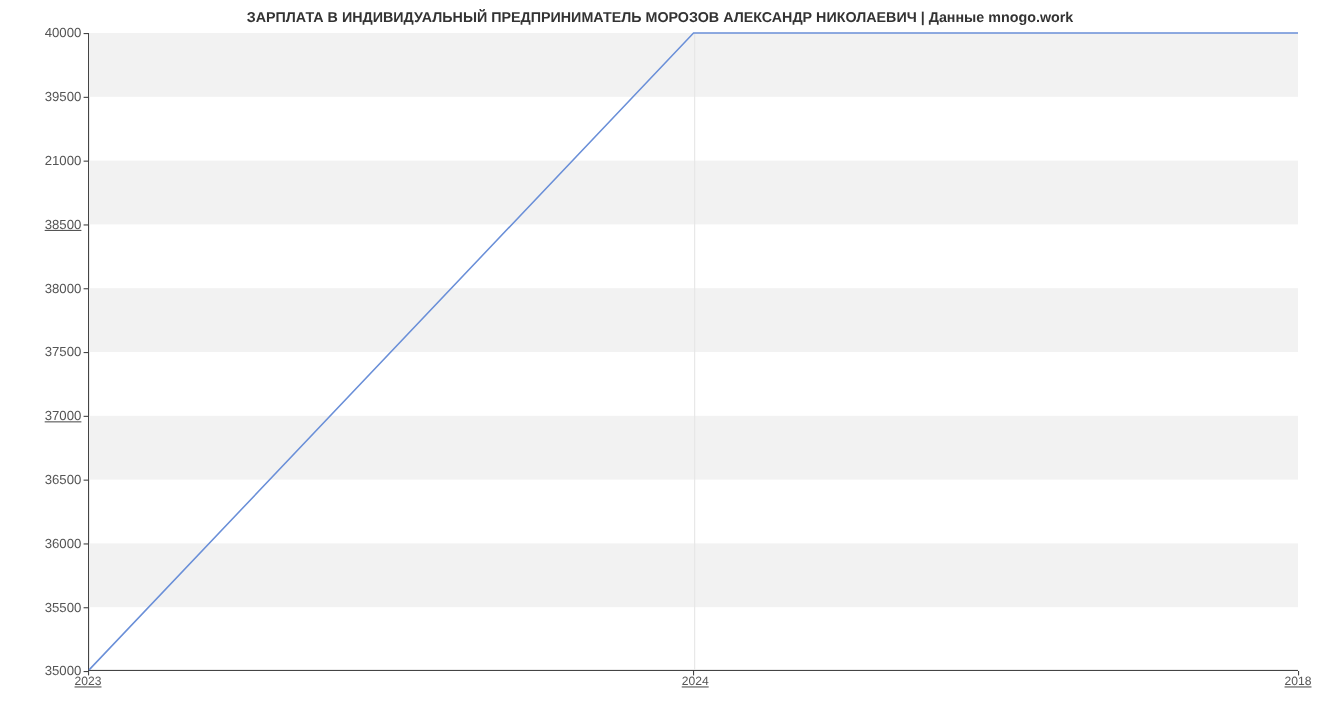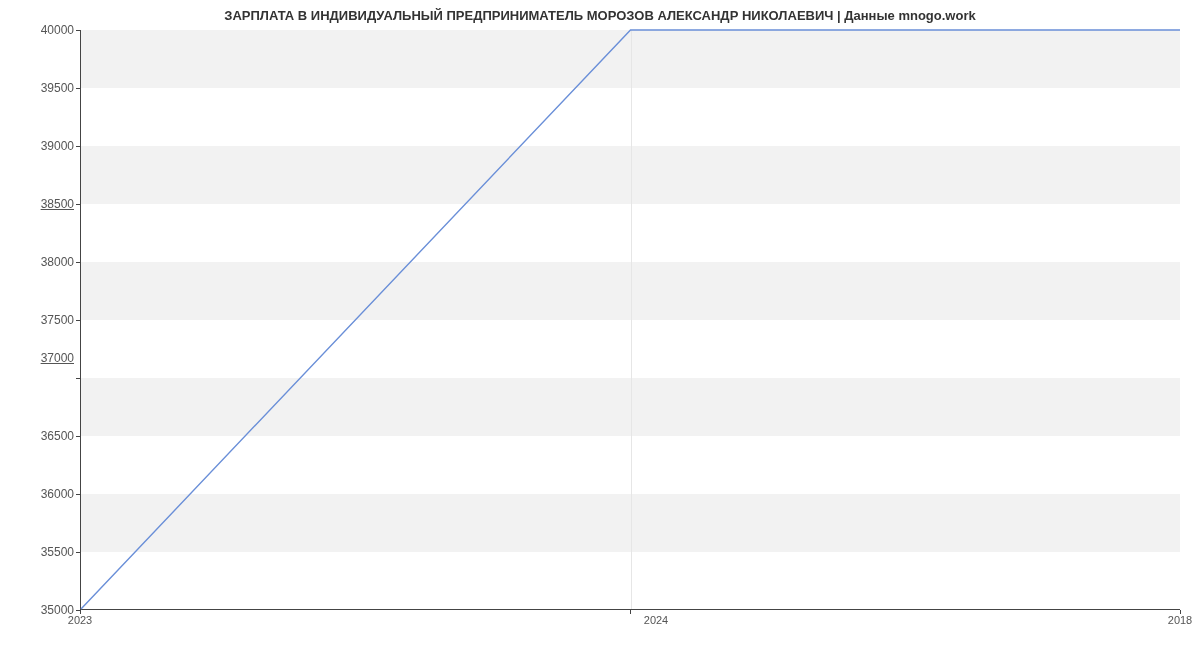--- a/index.html
+++ b/index.html
@@ -63,20 +63,21 @@
     width: 4px;
     height: 1px;
     background: #444;
   }
   .x-tick-label {
     position: absolute;
     top: 614px;
     font-size: 11px;
     color: #555;
     transform: translateX(-50%);
+    text-decoration: underline;
   }
   .x-tick-mark {
     position: absolute;
     top: 610px;
     width: 1px;
     height: 4px;
     background: #444;
   }
   svg.line-layer {
     position: absolute;
@@ -109,33 +110,33 @@
       </svg>
   </div>
 <div class="y-tick-label" style="top: 610px;">35000</div>
     <div class="y-tick-mark" style="top: 610px;"></div>
     <div class="y-tick-label" style="top: 552px;">35500</div>
     <div class="y-tick-mark" style="top: 552px;"></div>
     <div class="y-tick-label" style="top: 494px;">36000</div>
     <div class="y-tick-mark" style="top: 494px;"></div>
     <div class="y-tick-label" style="top: 436px;">36500</div>
     <div class="y-tick-mark" style="top: 436px;"></div>
-    <div class="y-tick-label" style="top: 358px; text-decoration: underline;">37000</div>
+    <div class="y-tick-label" style="top: 378px; text-decoration: underline;">37000</div>
     <div class="y-tick-mark" style="top: 378px;"></div>
     <div class="y-tick-label" style="top: 320px;">37500</div>
     <div class="y-tick-mark" style="top: 320px;"></div>
     <div class="y-tick-label" style="top: 262px;">38000</div>
     <div class="y-tick-mark" style="top: 262px;"></div>
     <div class="y-tick-label" style="top: 204px; text-decoration: underline;">38500</div>
     <div class="y-tick-mark" style="top: 204px;"></div>
-    <div class="y-tick-label" style="top: 146px;">39000</div>
+    <div class="y-tick-label" style="top: 146px;">21000</div>
     <div class="y-tick-mark" style="top: 146px;"></div>
     <div class="y-tick-label" style="top: 88px;">39500</div>
     <div class="y-tick-mark" style="top: 88px;"></div>
     <div class="y-tick-label" style="top: 30px;">40000</div>
     <div class="y-tick-mark" style="top: 30px;"></div>
     <div class="x-tick-label" style="left: 80px;">2023</div>
     <div class="x-tick-mark" style="left: 80px;"></div>
-    <div class="x-tick-label" style="left: 656px;">2024</div>
+    <div class="x-tick-label" style="left: 632px;">2024</div>
     <div class="x-tick-mark" style="left: 630px;"></div>
     <div class="x-tick-label" style="left: 1180px;">2018</div>
     <div class="x-tick-mark" style="left: 1180px;"></div>
   </div>
 
 </body></html>

